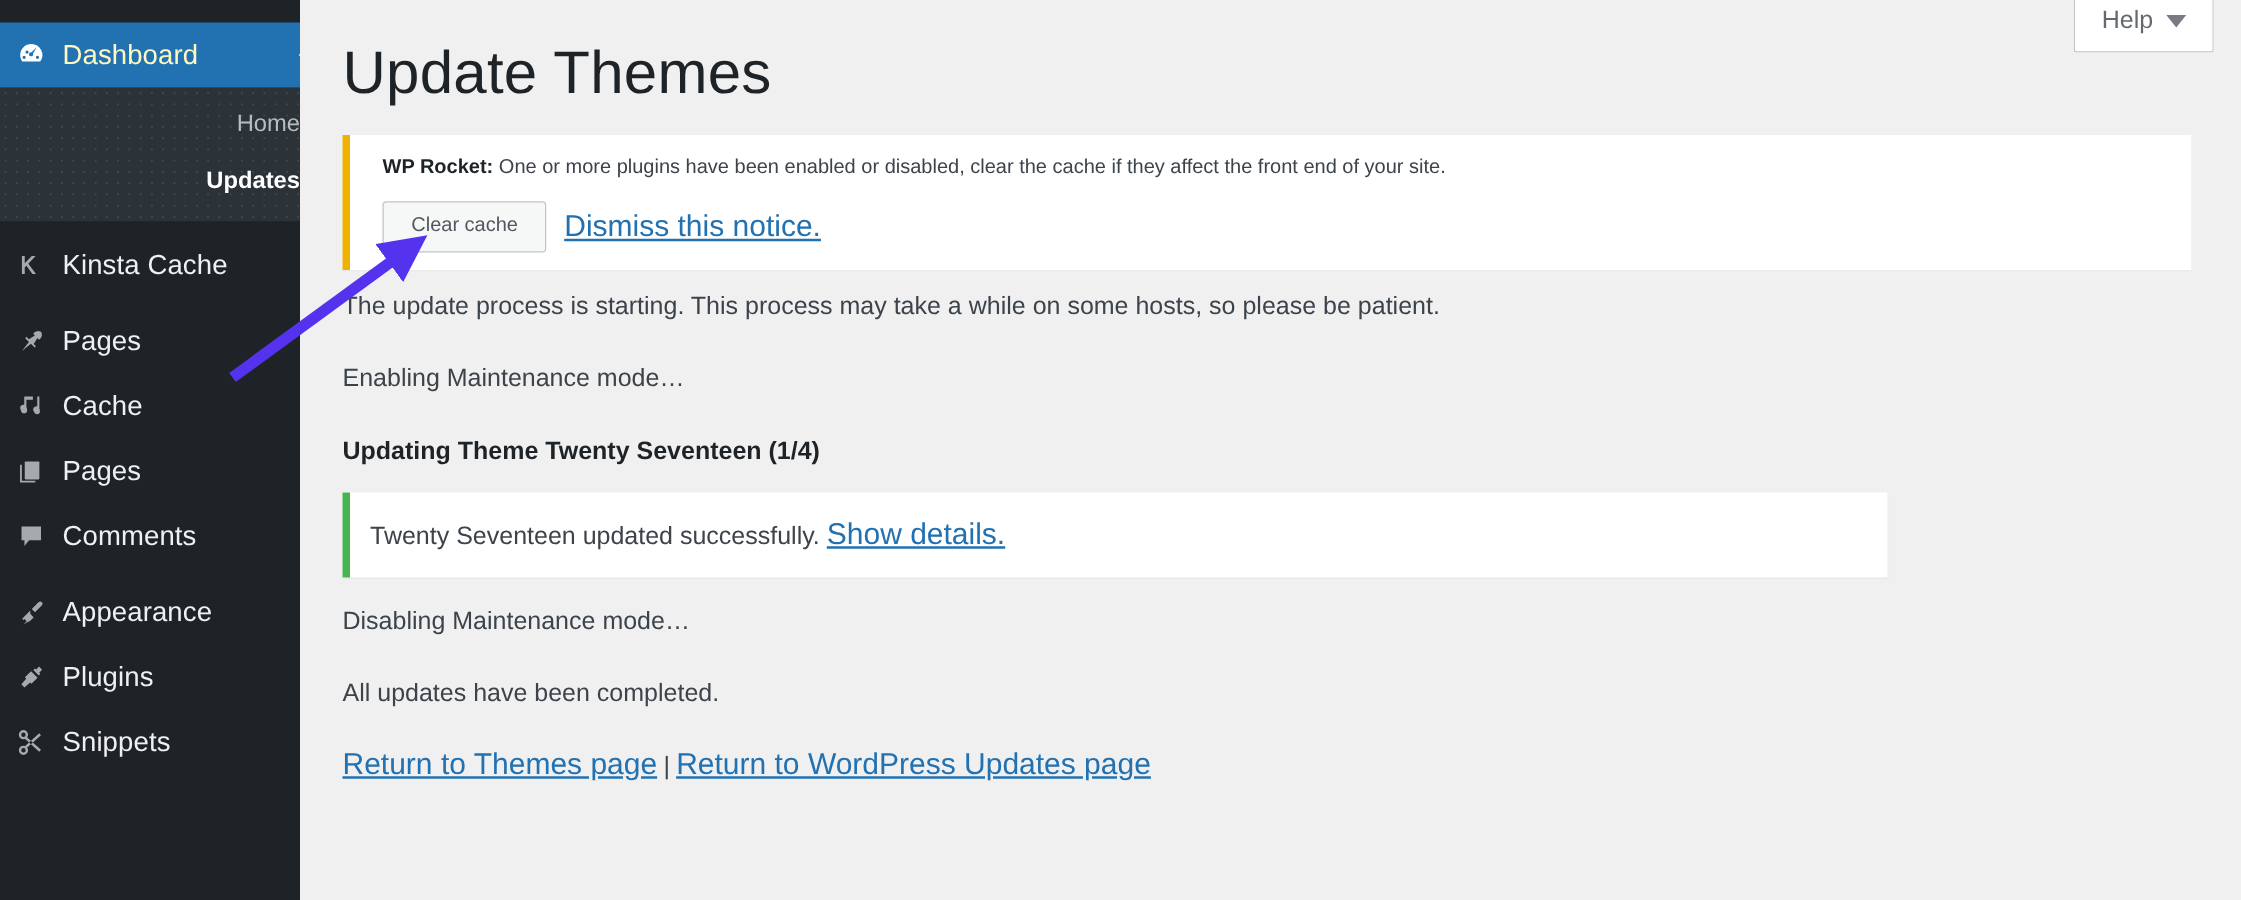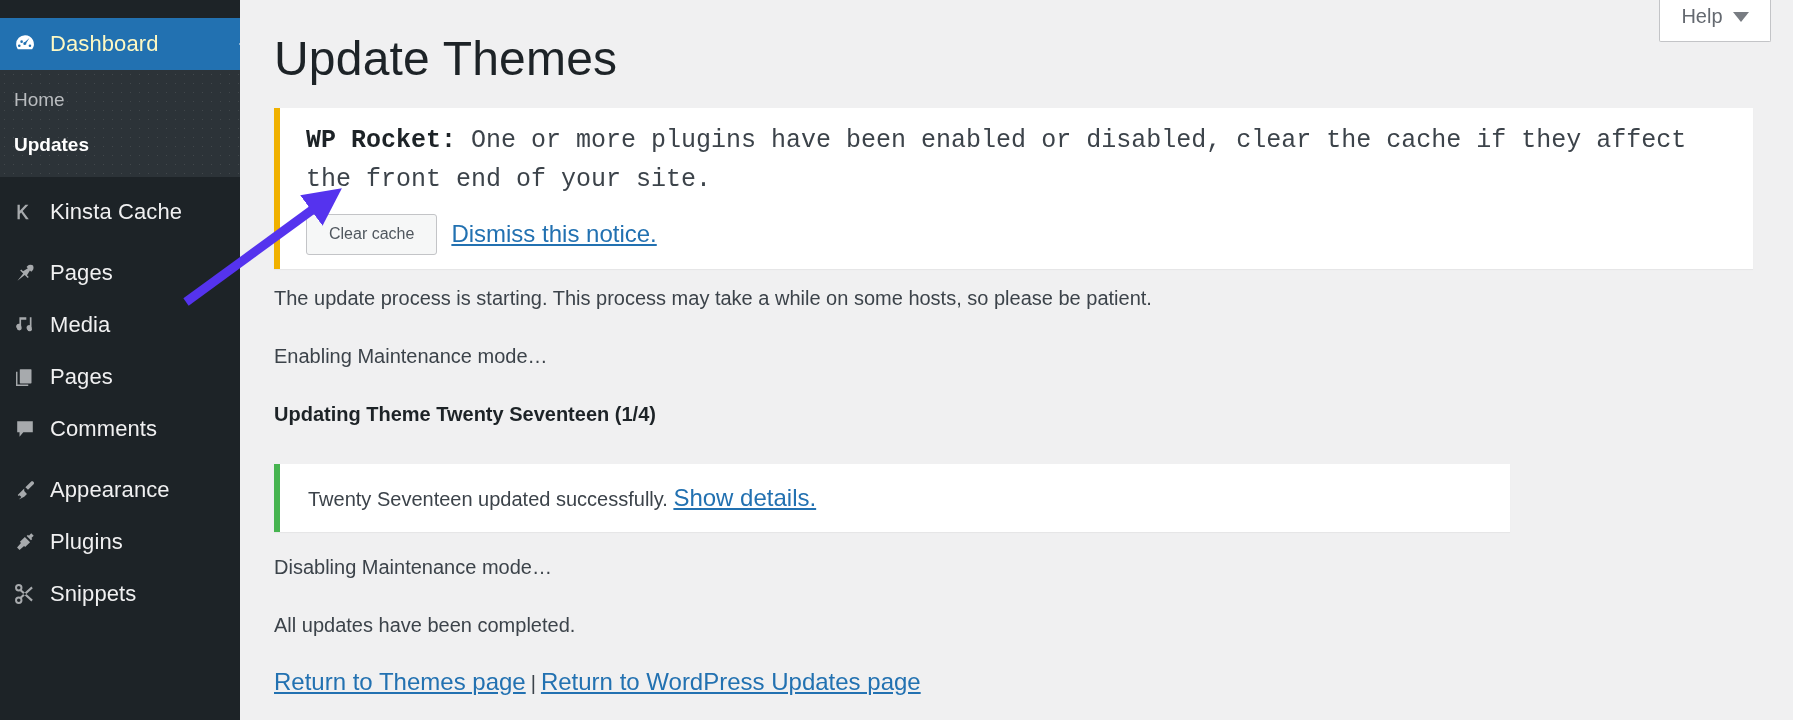--- a/index.html
+++ b/index.html
@@ -77,20 +77,21 @@
     border-top: 9px solid transparent;
     border-bottom: 9px solid transparent;
     border-right: 9px solid #f0f0f1;
   }
 
   .submenu {
     background: #2c3338;
     padding: 8px 0 10px 0;
     background-image: radial-gradient(rgba(255,255,255,0.10) 0.6px, transparent 0.6px);
     background-size: 9px 9px;
+    text-align: right;
   }
   .submenu-item {
     padding: 8px 0 8px 14px;
     font-size: 19px;
     color: #b9bcbf;
     cursor: pointer;
     line-height: 1.5;
   }
   .submenu-item.current {
     color: #fff;
@@ -150,24 +151,23 @@
   .notice {
     background: #fff;
     border-left: 6px solid #dba617;
     margin-right: 20px;
     padding: 14px 12px 14px 26px;
     box-shadow: 0 1px 1px rgba(0,0,0,0.04);
   }
   .notice.warning { border-left-color: #f0b100; }
 
   .notice p {
-    font-size: 25px;
+    font-size: 16px;
     color: #3c434a;
     line-height: 1.55;
-    font-family: Liberation Mono, monospace;
   }
   .notice p strong { color: #1d2327; font-weight: bold; }
 
   .notice-actions {
     display: flex;
     align-items: center;
     gap: 14px;
     margin-top: 14px;
   }
 
@@ -198,23 +198,23 @@
   }
   .log-line.bold {
     font-weight: bold;
     color: #1d2327;
   }
 
   #success-notice {
     background: #fff;
     border-left: 6px solid #46b450;
     margin-right: 263px;
-    padding: 20px 12px 20px 28px;
+    padding: 20px 12px 20px 16px;
     box-shadow: 0 1px 1px rgba(0,0,0,0.04);
-    margin-top: 21px;
+    margin-top: 4px;
     margin-bottom: 6px;
   }
   #success-notice p { font-size: 20px; color: #3c434a; }
 
   #footer-links {
     padding-top: 14px;
     font-size: 20px;
     color: #3c434a;
   }
   #footer-links .sep { color: #3c434a; padding: 0 5px; }
@@ -278,21 +278,21 @@
     </div>
 
     <div class="menu-item">
       <span class="icon">
         <svg width="26" height="26" viewBox="0 0 20 20" fill="currentColor" aria-hidden="true">
           <path d="M5 4h6v2H7v4.2a2 2 0 1 1-1.3-1.1V4zm8.2 0H15v7.2a2 2 0 1 1-1.3-1.1V4z"></path>
           <circle cx="5.6" cy="12.4" r="1.9"></circle>
           <circle cx="13.6" cy="13.2" r="1.7"></circle>
         </svg>
       </span>
-      <span class="label">Media</span>
+      <span class="label">Cache</span>
     </div>
 
     <div class="menu-item">
       <span class="icon">
         <svg width="26" height="26" viewBox="0 0 20 20" fill="currentColor" aria-hidden="true">
           <rect x="6" y="4" width="9" height="11" rx="0.5"></rect>
           <path d="M4.2 6v9.8h8.3v1.1H3.1V6z"></path>
         </svg>
       </span>
       <span class="label">Pages</span>

